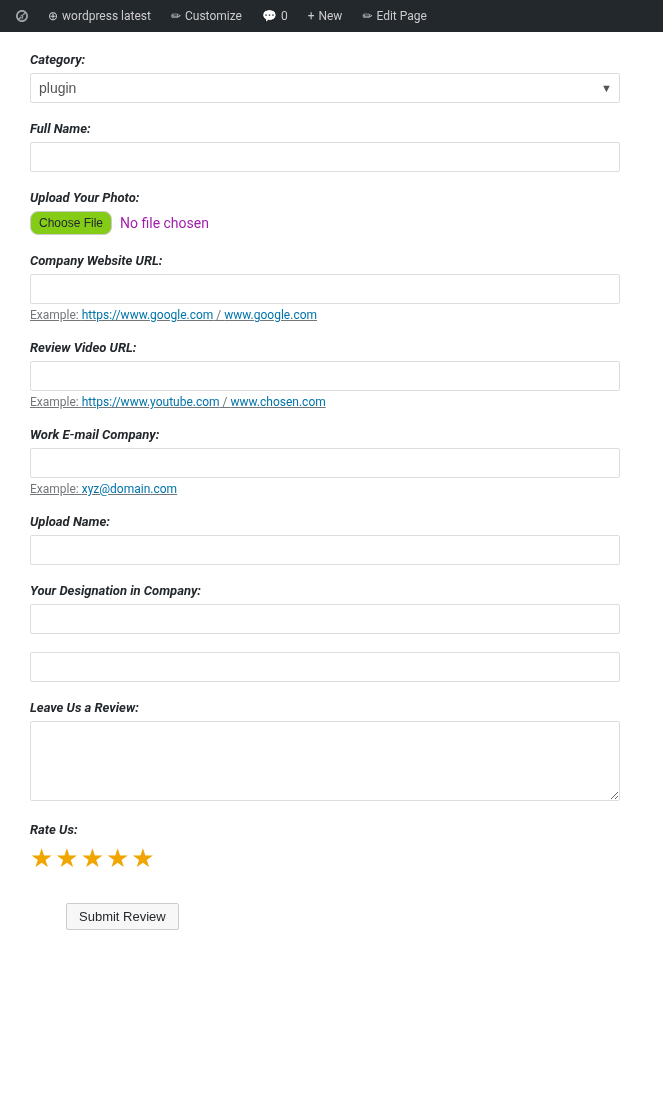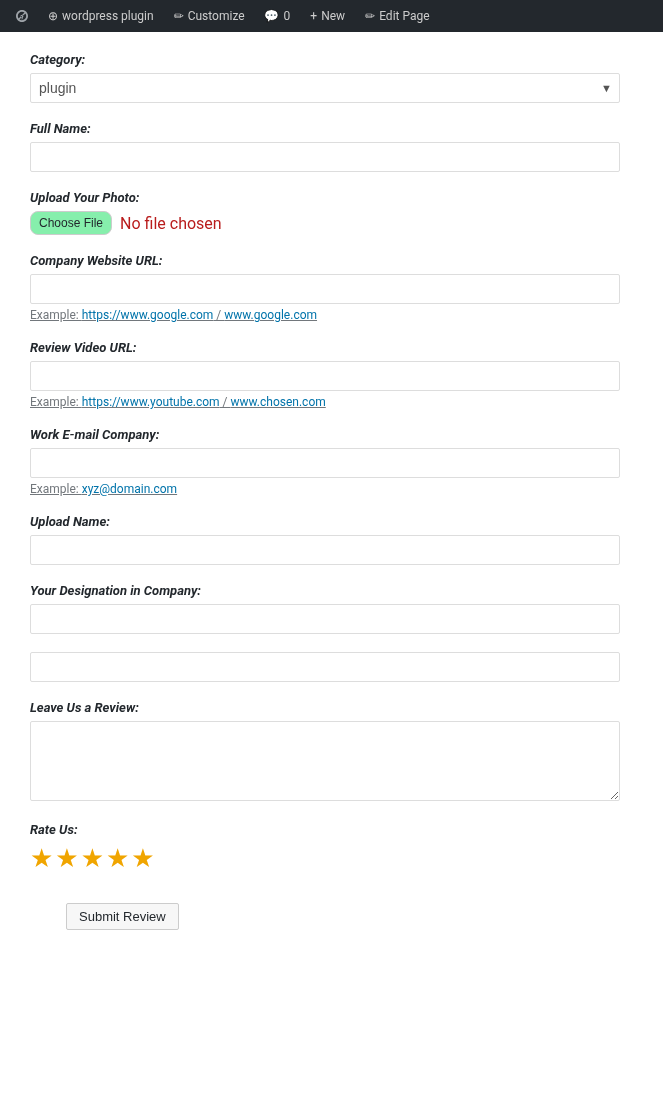--- a/index.html
+++ b/index.html
@@ -124,32 +124,32 @@
     }
 
     
     .file-upload-wrap {
       display: flex;
       align-items: center;
       gap: 8px;
       margin-top: 4px;
     }
     .choose-file-btn {
-      background: #86efac;
+      background: #84cc16;
       border: 1px solid #ccc;
       border-radius: 8px;
       padding: 4px 8px;
       font-size: 12px;
       cursor: pointer;
       color: #23282d;
       white-space: nowrap;
     }
     .file-name-text {
-      font-size: 16px;
-      color: #b91c1c;
+      font-size: 14px;
+      color: #a21caf;
     }
 
     
     .stars-wrap {
       display: flex;
       gap: 2px;
       margin-top: 4px;
     }
     .star {
       font-size: 26px;
@@ -173,21 +173,21 @@
 <body>
 
 <div class="admin-bar">
   <div class="admin-bar-item wp-logo">
     <svg xmlns="http://www.w3.org/2000/svg" width="20" height="20" viewBox="0 0 20 20">
       <path d="M10 0C4.48 0 0 4.48 0 10s4.48 10 10 10 10-4.48 10-10S15.52 0 10 0zm-.29 14.93L7.5 8.5H9l1.21 4.07L11.5 8.5H13l-2.21 6.43c-.22.64-.67.97-1.08.97s-.68-.24-.5-.97zM3 10c0-3.87 3.13-7 7-7 1.56 0 3 .51 4.16 1.37L4.37 14.16A6.96 6.96 0 013 10zm7 7c-1.56 0-3-.51-4.16-1.37l9.79-9.79A6.96 6.96 0 0117 10c0 3.87-3.13 7-7 7z"></path>
     </svg>
   </div>
   <div class="admin-bar-item">
     <span>⊕</span>
-    <span>wordpress plugin</span>
+    <span>wordpress latest</span>
   </div>
   <div class="admin-bar-item">
     <span>✏</span>
     <span>Customize</span>
   </div>
   <div class="admin-bar-item">
     <span>💬</span>
     <span>0</span>
   </div>
   <div class="admin-bar-item">

